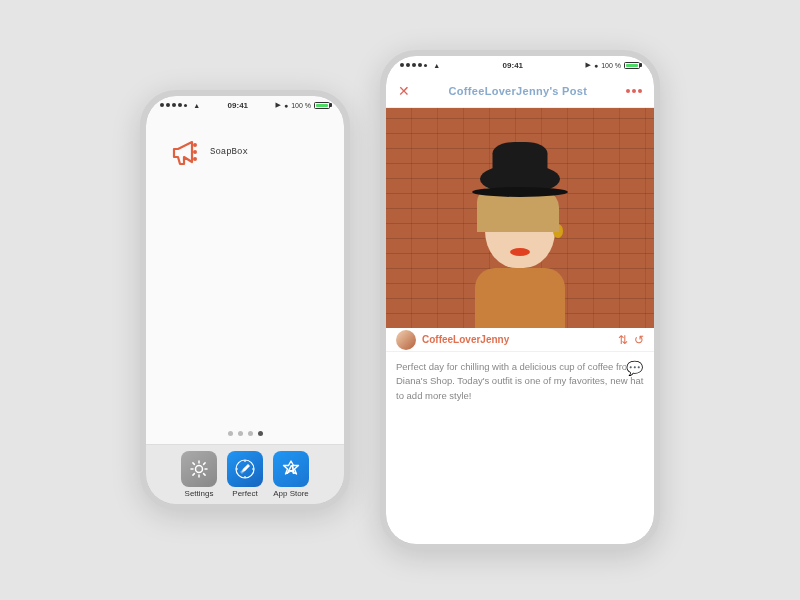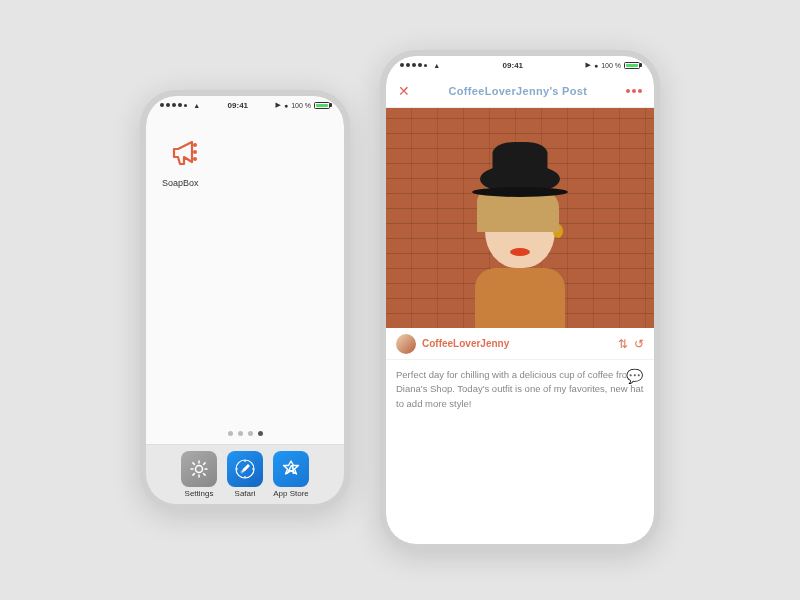--- a/index.html
+++ b/index.html
@@ -99,22 +99,24 @@
     .app-icon-grid {
       width: 100%;
       display: flex;
       flex-direction: column;
       align-items: flex-start;
       padding: 0 16px;
     }
 
     .soapbox-icon {
       display: flex;
-      flex-direction: column;
+      flex-direction: row;
+      align-items: center;
       gap: 4px;
+      font-family: Liberation Mono, monospace;
     }
 
     .soapbox-icon-img {
       width: 44px;
       height: 44px;
       display: flex;
       align-items: center;
       justify-content: center;
     }
 
@@ -389,21 +391,21 @@
     
     .body {
       width: 90px;
       height: 60px;
       background: #c8803c;
       border-radius: 20px 20px 0 0;
       z-index: 1;
     }
 
     .post-author-bar {
-      height: 32px;
+      height: 24px;
       background: #fff;
       display: flex;
       align-items: center;
       padding: 0 10px;
       border-bottom: 1px solid #f0f0f0;
       gap: 6px;
       flex-shrink: 0;
     }
 
     .author-avatar {
@@ -521,21 +523,21 @@
           <svg width="24" height="24" viewBox="0 0 24 24">
             <circle cx="12" cy="12" r="9" fill="none" stroke="white" stroke-width="1.2"></circle>
             <polygon points="15,7 10,12 9,15 12,14 17,9" fill="white"></polygon>
             <polygon points="9,17 14,12 15,9 12,10 7,15" fill="rgba(255,255,255,0.4)"></polygon>
             <line x1="12" y1="3" x2="12" y2="5" stroke="white" stroke-width="1.2"></line>
             <line x1="12" y1="19" x2="12" y2="21" stroke="white" stroke-width="1.2"></line>
             <line x1="3" y1="12" x2="5" y2="12" stroke="white" stroke-width="1.2"></line>
             <line x1="19" y1="12" x2="21" y2="12" stroke="white" stroke-width="1.2"></line>
           </svg>
         </div>
-        <span class="dock-label">Safari</span>
+        <span class="dock-label">Perfect</span>
       </div>
 
       <div class="dock-item">
         <div class="appstore-icon-bg dock-icon">
           <svg width="22" height="22" viewBox="0 0 22 22">
             <path d="M11 3 L13.5 7.5 L18.5 7.5 L14.5 11 L16.5 16 L11 13 L5.5 16 L7.5 11 L3.5 7.5 L8.5 7.5 Z" fill="none" stroke="white" stroke-width="1.4" stroke-linejoin="round"></path>
 
           </svg>
 
           <span style="position:absolute;color:white;font-size:13px;font-weight:700;font-style:italic;">A</span>

